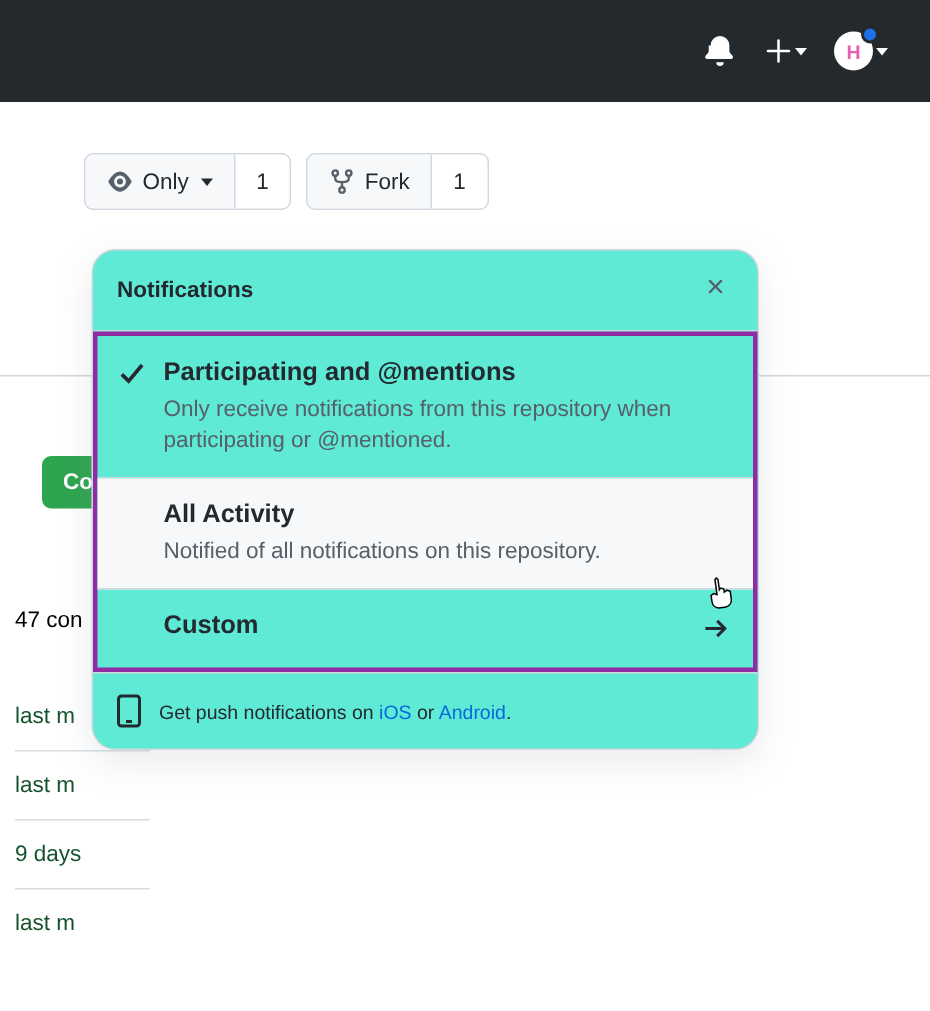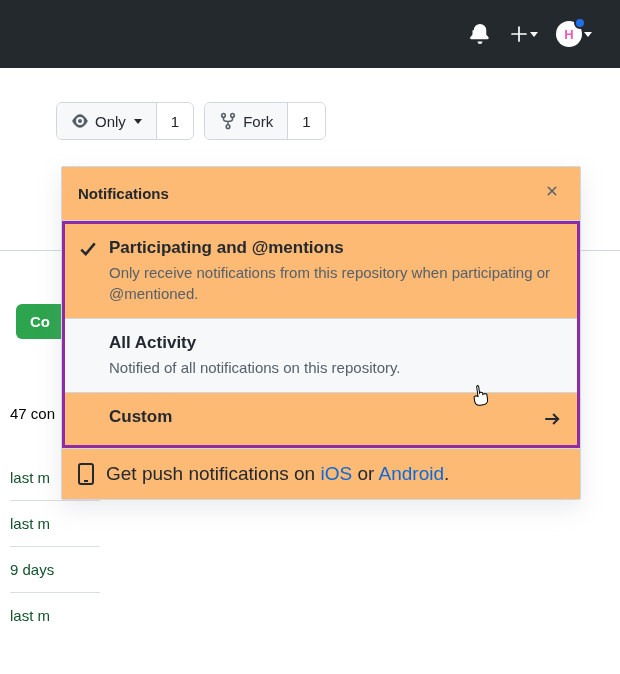--- a/index.html
+++ b/index.html
@@ -11,38 +11,38 @@
 .avatar-dot{position:absolute;top:-4px;right:-4px;width:12px;height:12px;background:#1f6feb;border-radius:50%;border:2px solid #24292e}
 .caret-down{width:0;height:0;border-left:4px solid transparent;border-right:4px solid transparent;border-top:5px solid #fff}
 .actions{display:flex;gap:10px;padding:34px 0 0 56px}
 .btn-grp{display:flex;border:1px solid #d0d7de;border-radius:6px;background:#f6f8fa;height:38px;overflow:hidden}
 .btn-main{display:flex;align-items:center;gap:6px;padding:0 14px;background:#f6f8fa;border:none;font-size:15px;color:#24292f;cursor:pointer}
 .btn-cnt{display:flex;align-items:center;padding:0 14px;background:#fff;border-left:1px solid #d0d7de;font-size:15px;color:#24292f}
 .watch-hl{position:relative}
 .watch-hl::before{content:"";position:absolute;inset:-8px -10px;border:3px solid #8f2ca3;pointer-events:none}
 .caret-sm{width:0;height:0;border-left:4px solid transparent;border-right:4px solid transparent;border-top:5px solid #24292f;margin-left:2px}
 .under-area{position:absolute;left:0;right:0;top:250px;border-top:1px solid #d0d7de}
-.code-btn{position:absolute;left:16px;top:304px;background:#2da44e;color:#fff;padding:9px 14px;border:none;border-radius:6px 0 0 6px;font-weight:600;font-size:15px}
+.code-btn{position:absolute;left:28px;top:304px;background:#2da44e;color:#fff;padding:9px 14px;border:none;border-radius:6px 0 0 6px;font-weight:600;font-size:15px}
 .meta-rows{position:absolute;left:10px;top:405px;font-size:15px;color:#14532d}
 .meta-rows div{padding:14px 0;border-bottom:1px solid #d8dee4;width:90px}
 .meta-rows .c{border-bottom:none;padding-bottom:20px}
-.popup{position:absolute;left:61px;top:166px;width:520px;background:#fdba74;border:1px solid #d0d7de;border-radius:2px;box-shadow:0 8px 24px rgba(140,149,159,0.2)}
+.popup{position:absolute;left:61px;top:166px;width:445px;background:#5eead4;border:1px solid #d0d7de;border-radius:16px;box-shadow:0 8px 24px rgba(140,149,159,0.2)}
 .popup-hd{display:flex;justify-content:space-between;align-items:center;padding:12px 16px;border-bottom:1px solid #d0d7de}
 .popup-hd span{font-weight:600;font-size:15px;color:#24292f}
 .popup-close{background:none;border:none;cursor:pointer;color:#57606a;font-size:18px;padding:4px}
 .opt-list{border:3px solid #8f2ca3;border-top:3px solid #8f2ca3;position:relative}
 .opt{display:flex;padding:14px 16px 14px 44px;border-bottom:1px solid #d0d7de;cursor:pointer;position:relative}
 .opt:last-child{border-bottom:none}
 .opt.hov{background:#f6f8fa}
 .opt-body{flex:1}
 .opt-title{font-weight:600;font-size:17px;color:#24292f;margin-bottom:4px}
 .opt-desc{font-size:15px;color:#57606a;line-height:1.4}
 .check{position:absolute;left:14px;top:16px;width:18px;height:18px}
 .arrow-r{width:18px;height:18px;color:#24292f;align-self:center}
-.popup-ft{display:flex;align-items:flex-start;gap:12px;padding:14px 16px;border-top:1px solid #d0d7de;font-size:19px;color:#24292f}
+.popup-ft{display:flex;align-items:center;gap:12px;padding:14px 16px;border-top:1px solid #d0d7de;font-size:13px;color:#24292f}
 .popup-ft a{color:#0969da;text-decoration:none}
 .mobile-ico{width:16px;height:22px;border:2px solid #24292f;border-radius:3px;position:relative}
 .mobile-ico::after{content:"";position:absolute;bottom:1px;left:50%;transform:translateX(-50%);width:4px;height:2px;background:#24292f}
 .cursor-ptr{position:absolute;left:471px;top:384px;width:20px;height:24px;pointer-events:none;transform:rotate(-8deg)}
 </style>
 </head>
 <body>
 
 <div class="header">
   <div class="header-ico">

